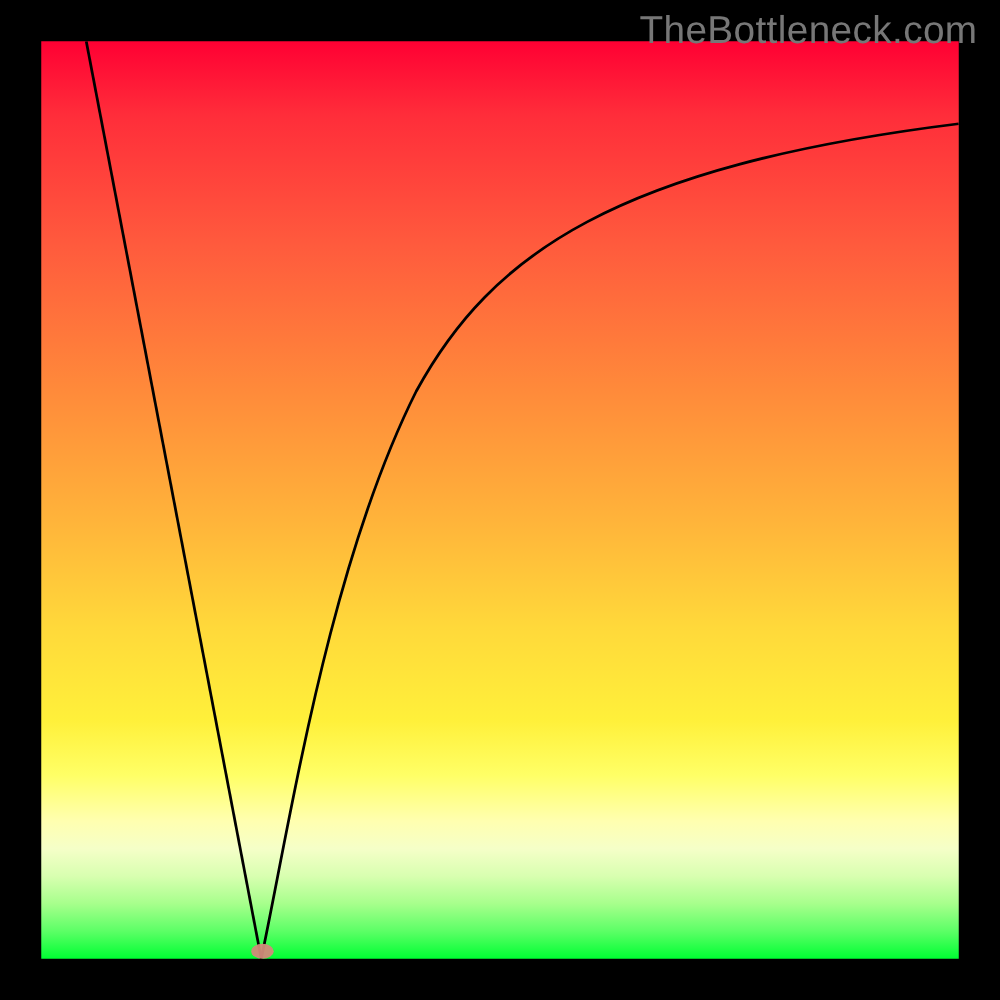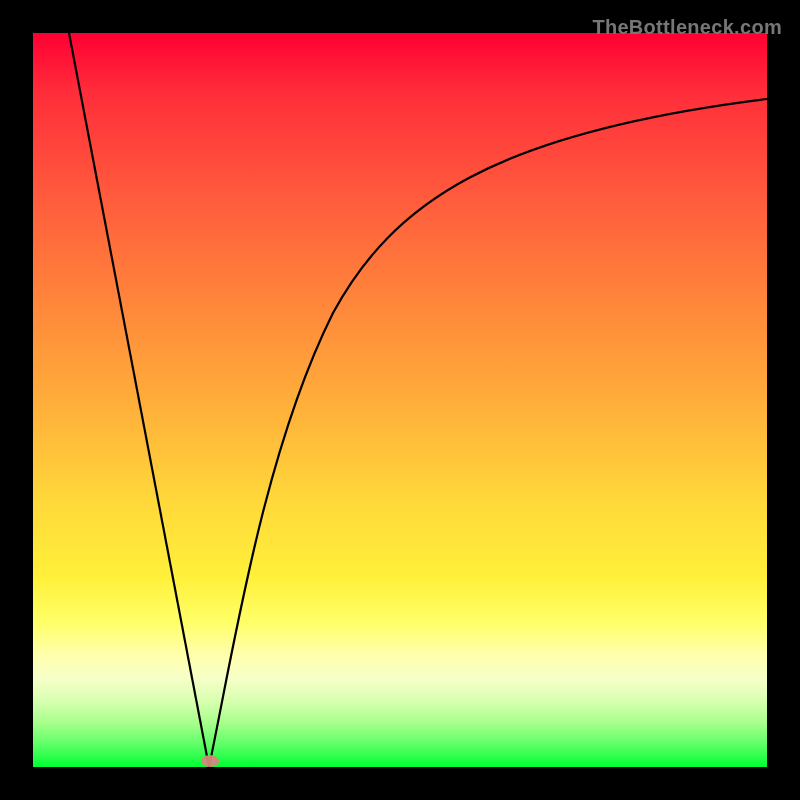--- a/index.html
+++ b/index.html
@@ -39,25 +39,25 @@
       #ffffb0 85%,
       #f5ffc8 88%,
       #d8ffb0 91%,
       #a7ff8c 94%,
       #5cff66 97%,
       #00ff33 100%
     );
   }
   .watermark {
     position: absolute;
-    top: 16px;
+    top: 6px;
     right: 18px;
     color: #777;
-    font-size: 20px;
-    font-weight: bold;
+    font-size: 31px;
+    font-weight: normal;
     letter-spacing: 0.3px;
     user-select: none;
   }
   svg.curve {
     position: absolute;
     top: 0;
     left: 0;
   }
   .marker {
     position: absolute;

